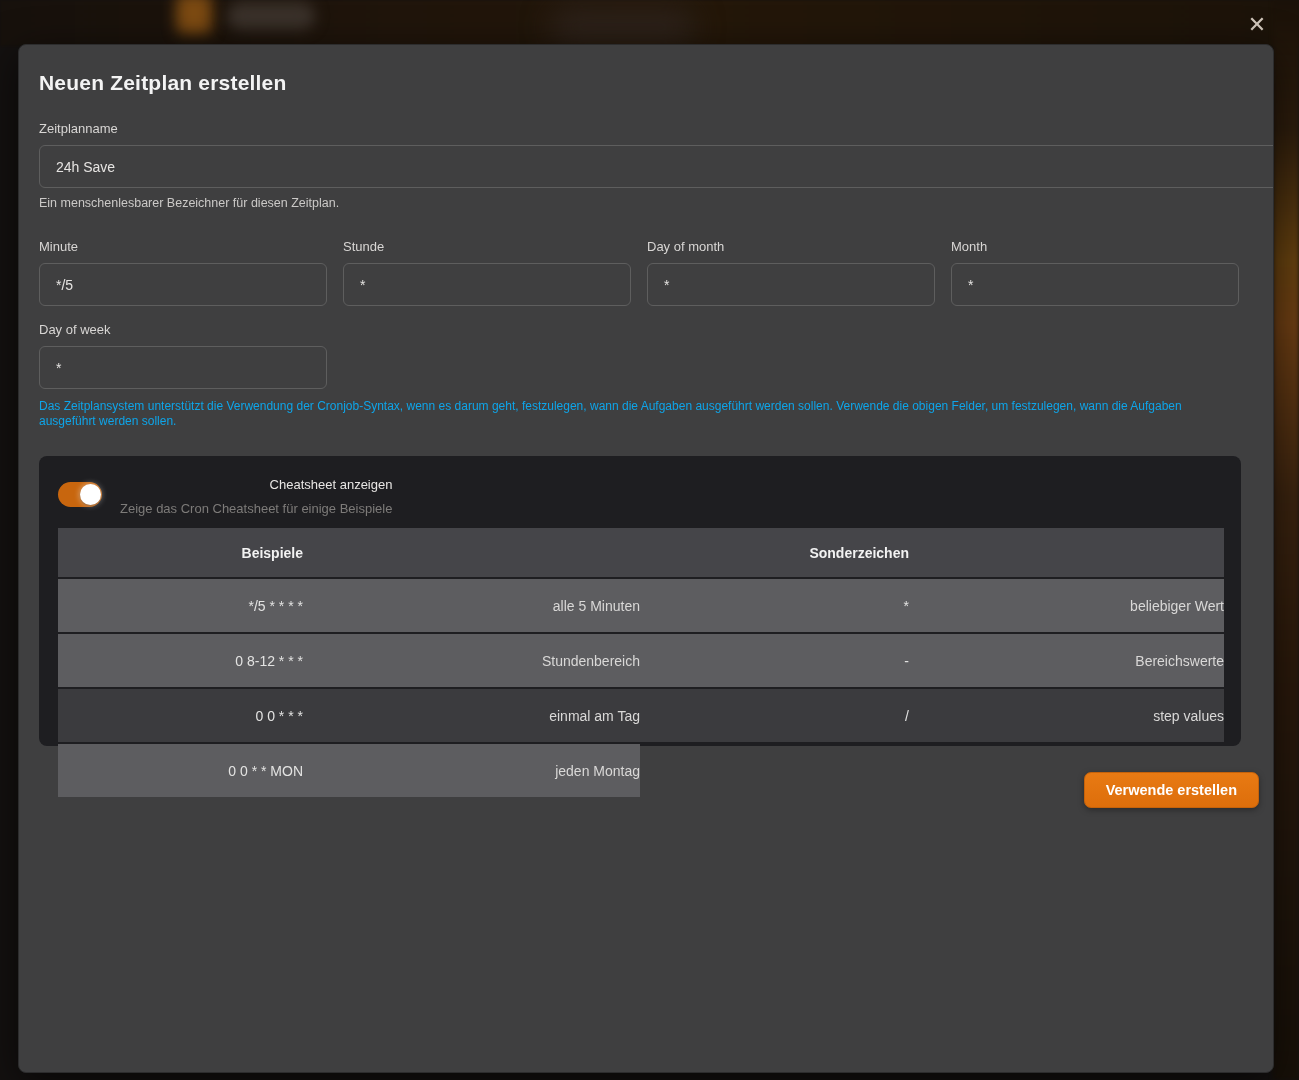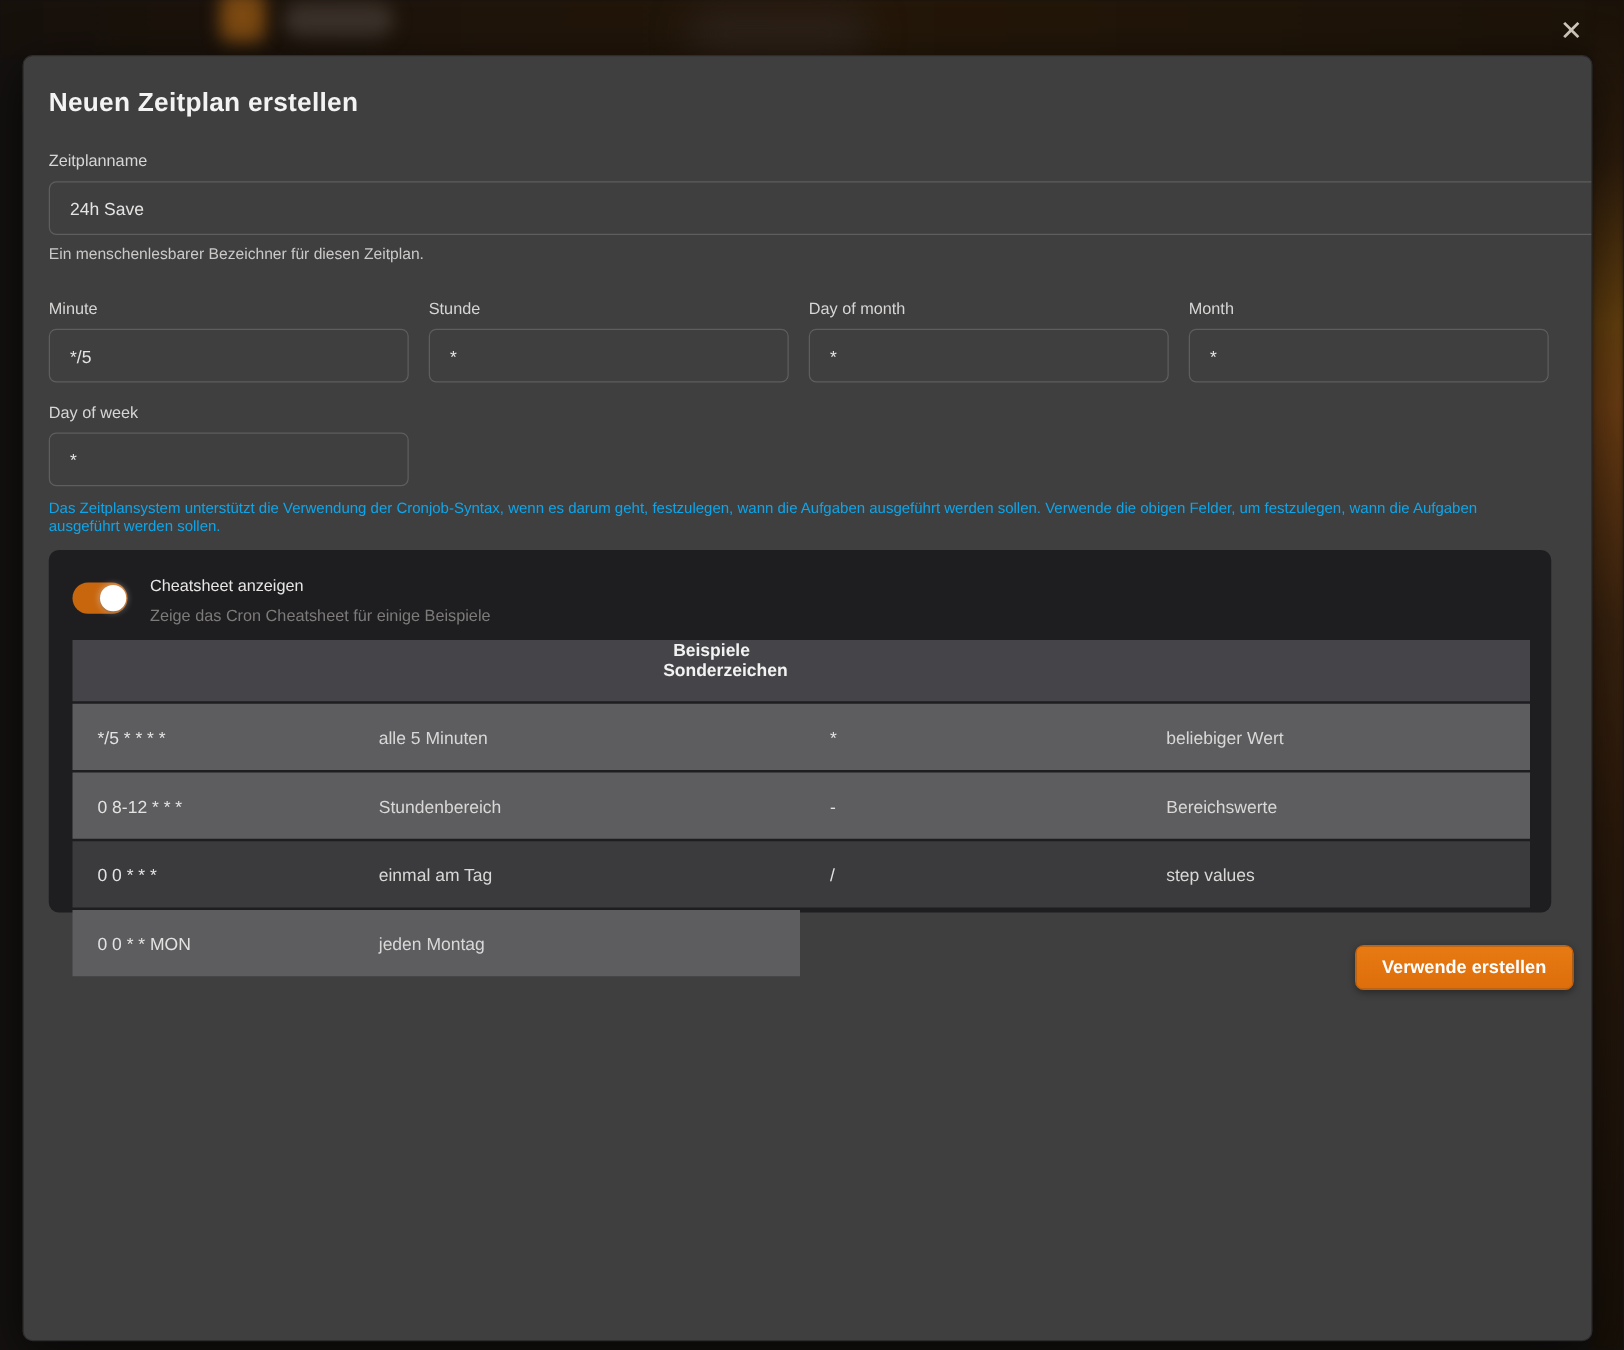--- a/index.html
+++ b/index.html
@@ -45,36 +45,36 @@
   .field-help { margin-top:8px; font-size:12.5px; color:#cbc9c7; }
 
   .cron-grid { margin-top:29px; display:grid; grid-template-columns:repeat(4,1fr); gap:16px; width:1200px; }
   .cron-grid .field-label { margin-top:0; }
   .cron-grid .text-input { width:100%; }
 
   .cron-help { margin-top:10px; font-size:12px; line-height:15px; color:#0ea5e9; max-width:1170px; }
 
   
   .panel { background:#1e1e21; border-radius:8px; width:1202px; }
-  .panel.cheatsheet { margin-top:11px; padding:19px 19px 18px 19px; height:290px; }
+  .panel.cheatsheet { margin-top:27px; padding:19px 19px 18px 19px; height:290px;text-align:right; }
   .panel.toggle-only { margin-top:21px; padding:19px 19px; height:82px; }
 
   .toggle-row { display:flex; align-items:flex-start; }
   .switch { flex:0 0 auto; width:44px; height:25px; border-radius:13px; background:#c8660e;
     position:relative; cursor:pointer; margin-top:7px; }
   .switch .knob { position:absolute; right:1px; top:2px; width:21px; height:21px; border-radius:50%;
     background:#ffffff; box-shadow:0 0 6px rgba(255,255,255,.55), 0 1px 2px rgba(0,0,0,.35); }
   .toggle-text { margin-left:18px; }
   .toggle-label { font-size:13px; color:#e8e6e4; line-height:20px; }
   .toggle-help  { font-size:13px; color:#7d7b79; line-height:20px; margin-top:4px; }
 
   
   .cheat-table { margin-top:9px; width:1166px; font-size:14px; }
   .crow { display:flex; height:53px; margin-top:2px; align-items:center; }
-  .crow.header { height:49px; margin-top:0; background:#454549; font-weight:bold; color:#f2f2f2;flex-direction:column; }
+  .crow.header { height:49px; margin-top:0; background:#454549; font-weight:bold; color:#f2f2f2; }
   .crow.light { background:#5d5d60; }
   .crow.dark  { background:#3b3b3e; }
   .crow.last  { width:582px; }
   .c1 { width:245px; padding-left:20px; }
   .c2 { width:337px; }
   .c3 { width:269px; padding-left:24px; }
   .c4 { width:315px; padding-left:24px; }
   .code-text { color:#e3e3e2; }
   .desc-text { color:#d9d8d7; }
 

